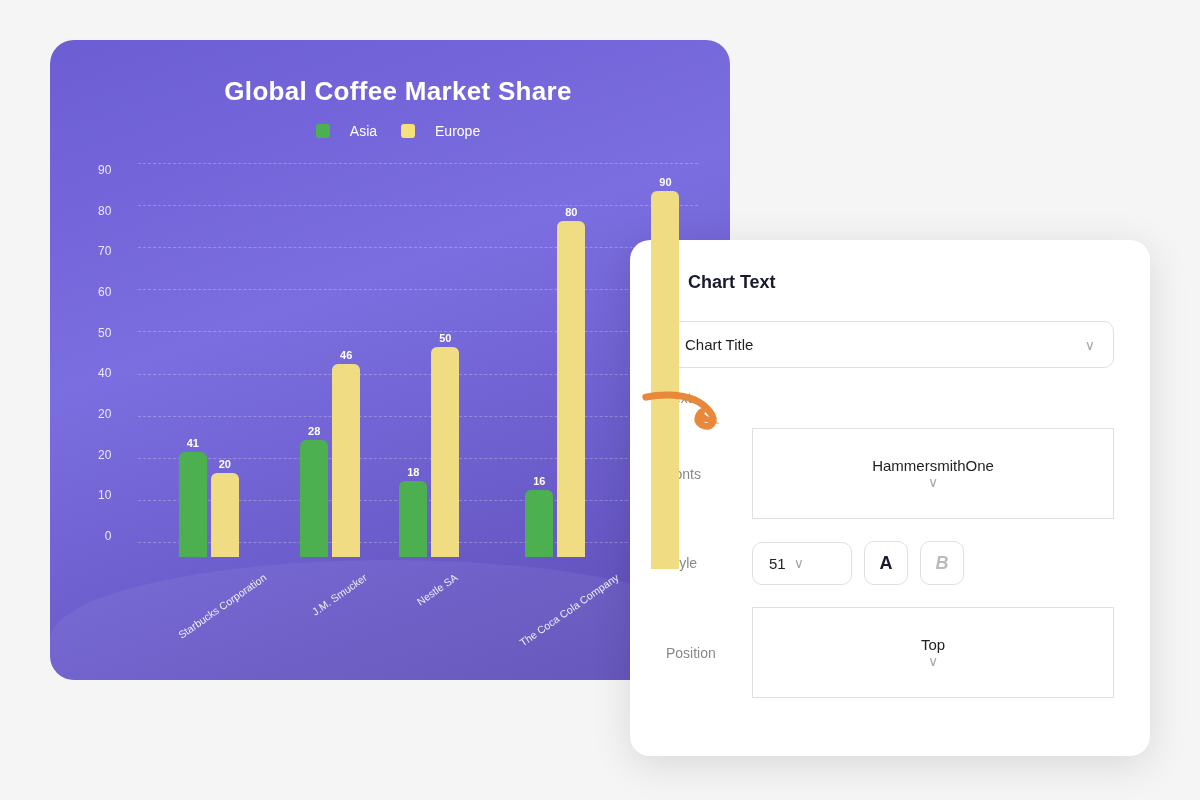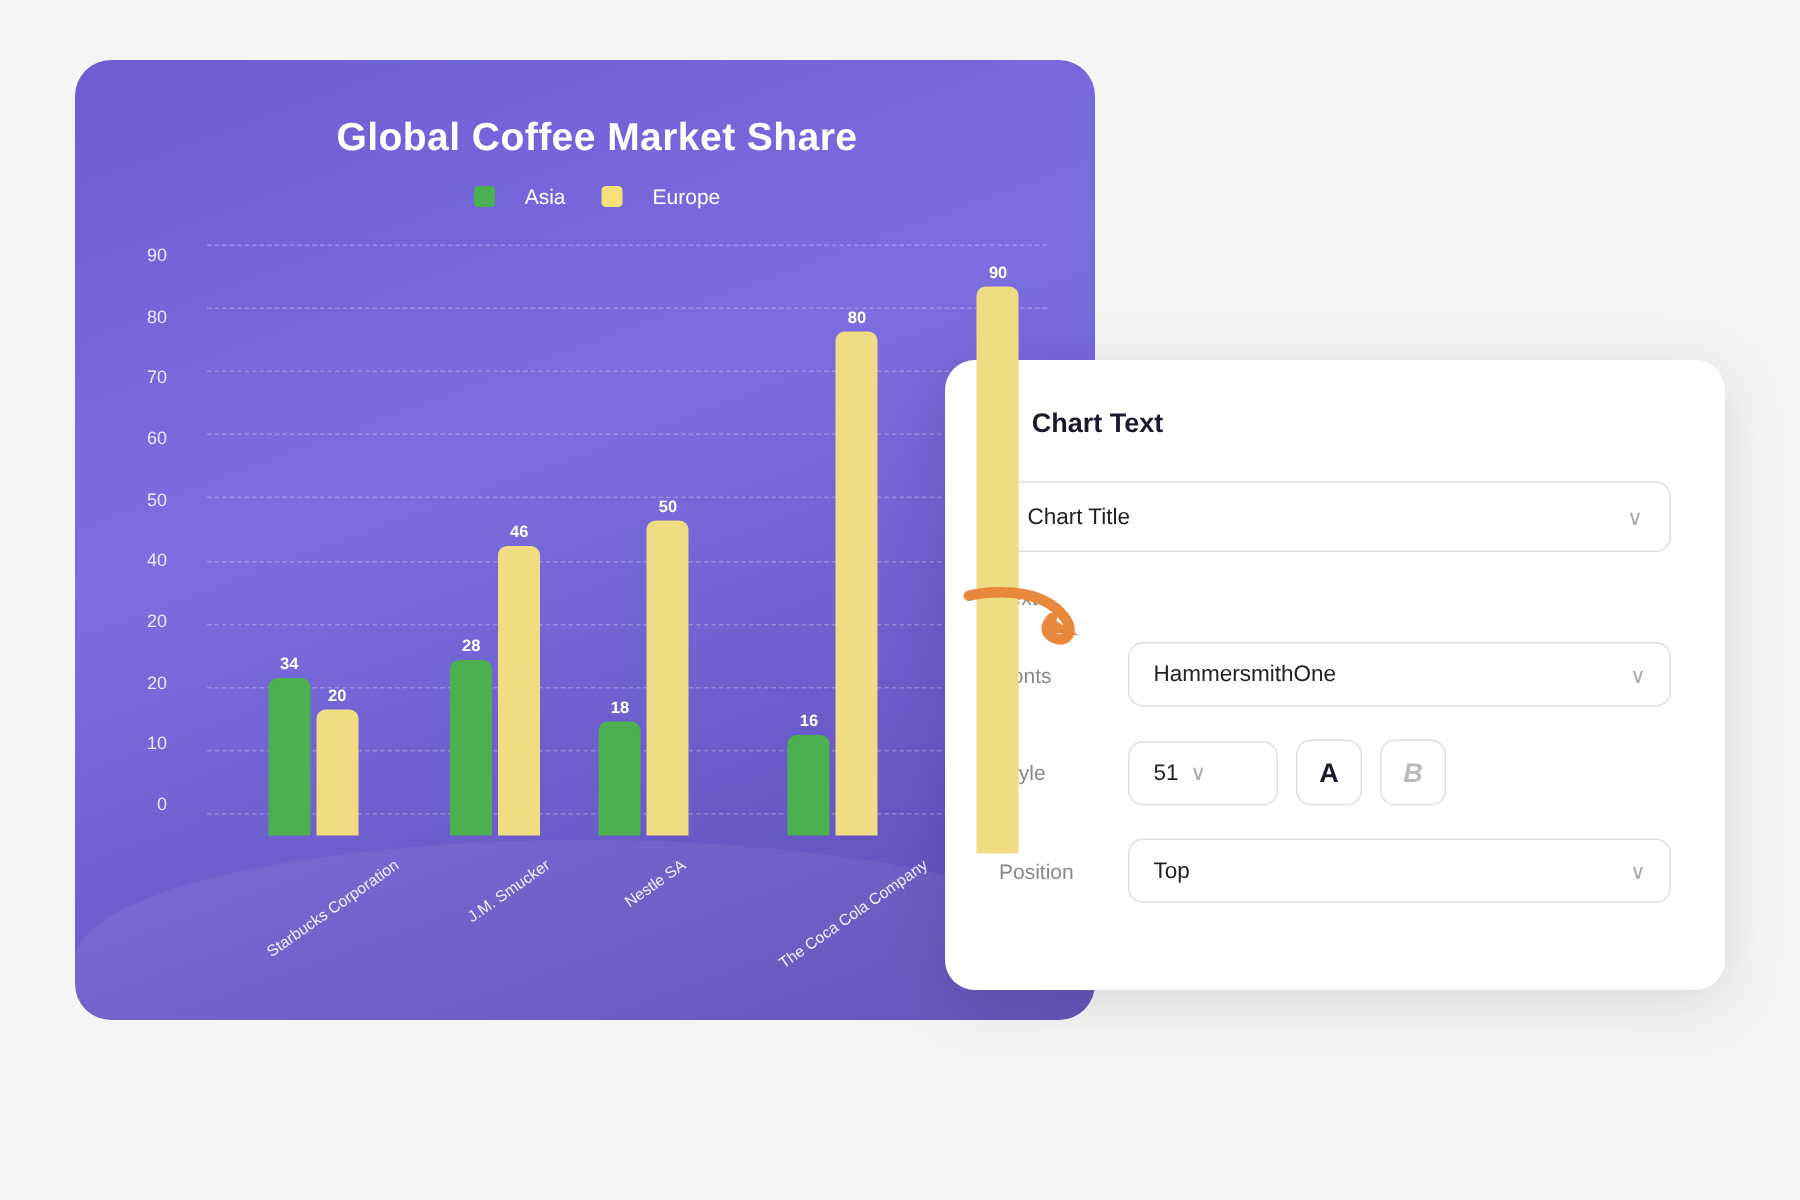--- a/index.html
+++ b/index.html
@@ -233,29 +233,30 @@
       flex-shrink: 0;
     }
 
     .field-control {
       flex: 1;
     }
 
     .dropdown {
       width: 100%;
       border: 1.5px solid #e0e0e0;
-      border-radius: 10px;
-      padding: 12px 16px;
+      border-radius: 0;
+      padding: 28px 16px;
       font-size: 15px;
       color: #222;
       background: #fff;
       display: flex;
       align-items: center;
       justify-content: space-between;
       cursor: pointer;
+      flex-direction: column;
     }
 
     .dropdown-chevron {
       color: #aaa;
       font-size: 14px;
     }
 
     .text-input {
       width: 100%;
       border: 1.5px solid #e0e0e0;
@@ -367,21 +368,21 @@
         <div class="grid-line"></div>
         <div class="grid-line"></div>
         <div class="grid-line"></div>
       </div>
 
       <div class="bars-wrapper">
 
         <div class="bar-group">
           <div class="bar-group-bars">
             <div class="bar-col">
-              <span class="bar-value">34</span>
+              <span class="bar-value">41</span>
               <div class="bar green" style="height:105px;"></div>
             </div>
             <div class="bar-col">
               <span class="bar-value">20</span>
               <div class="bar yellow" style="height:84px;"></div>
             </div>
           </div>
           <div class="bar-label-area">
             <span class="bar-label">Starbucks Corporation</span>
           </div>

